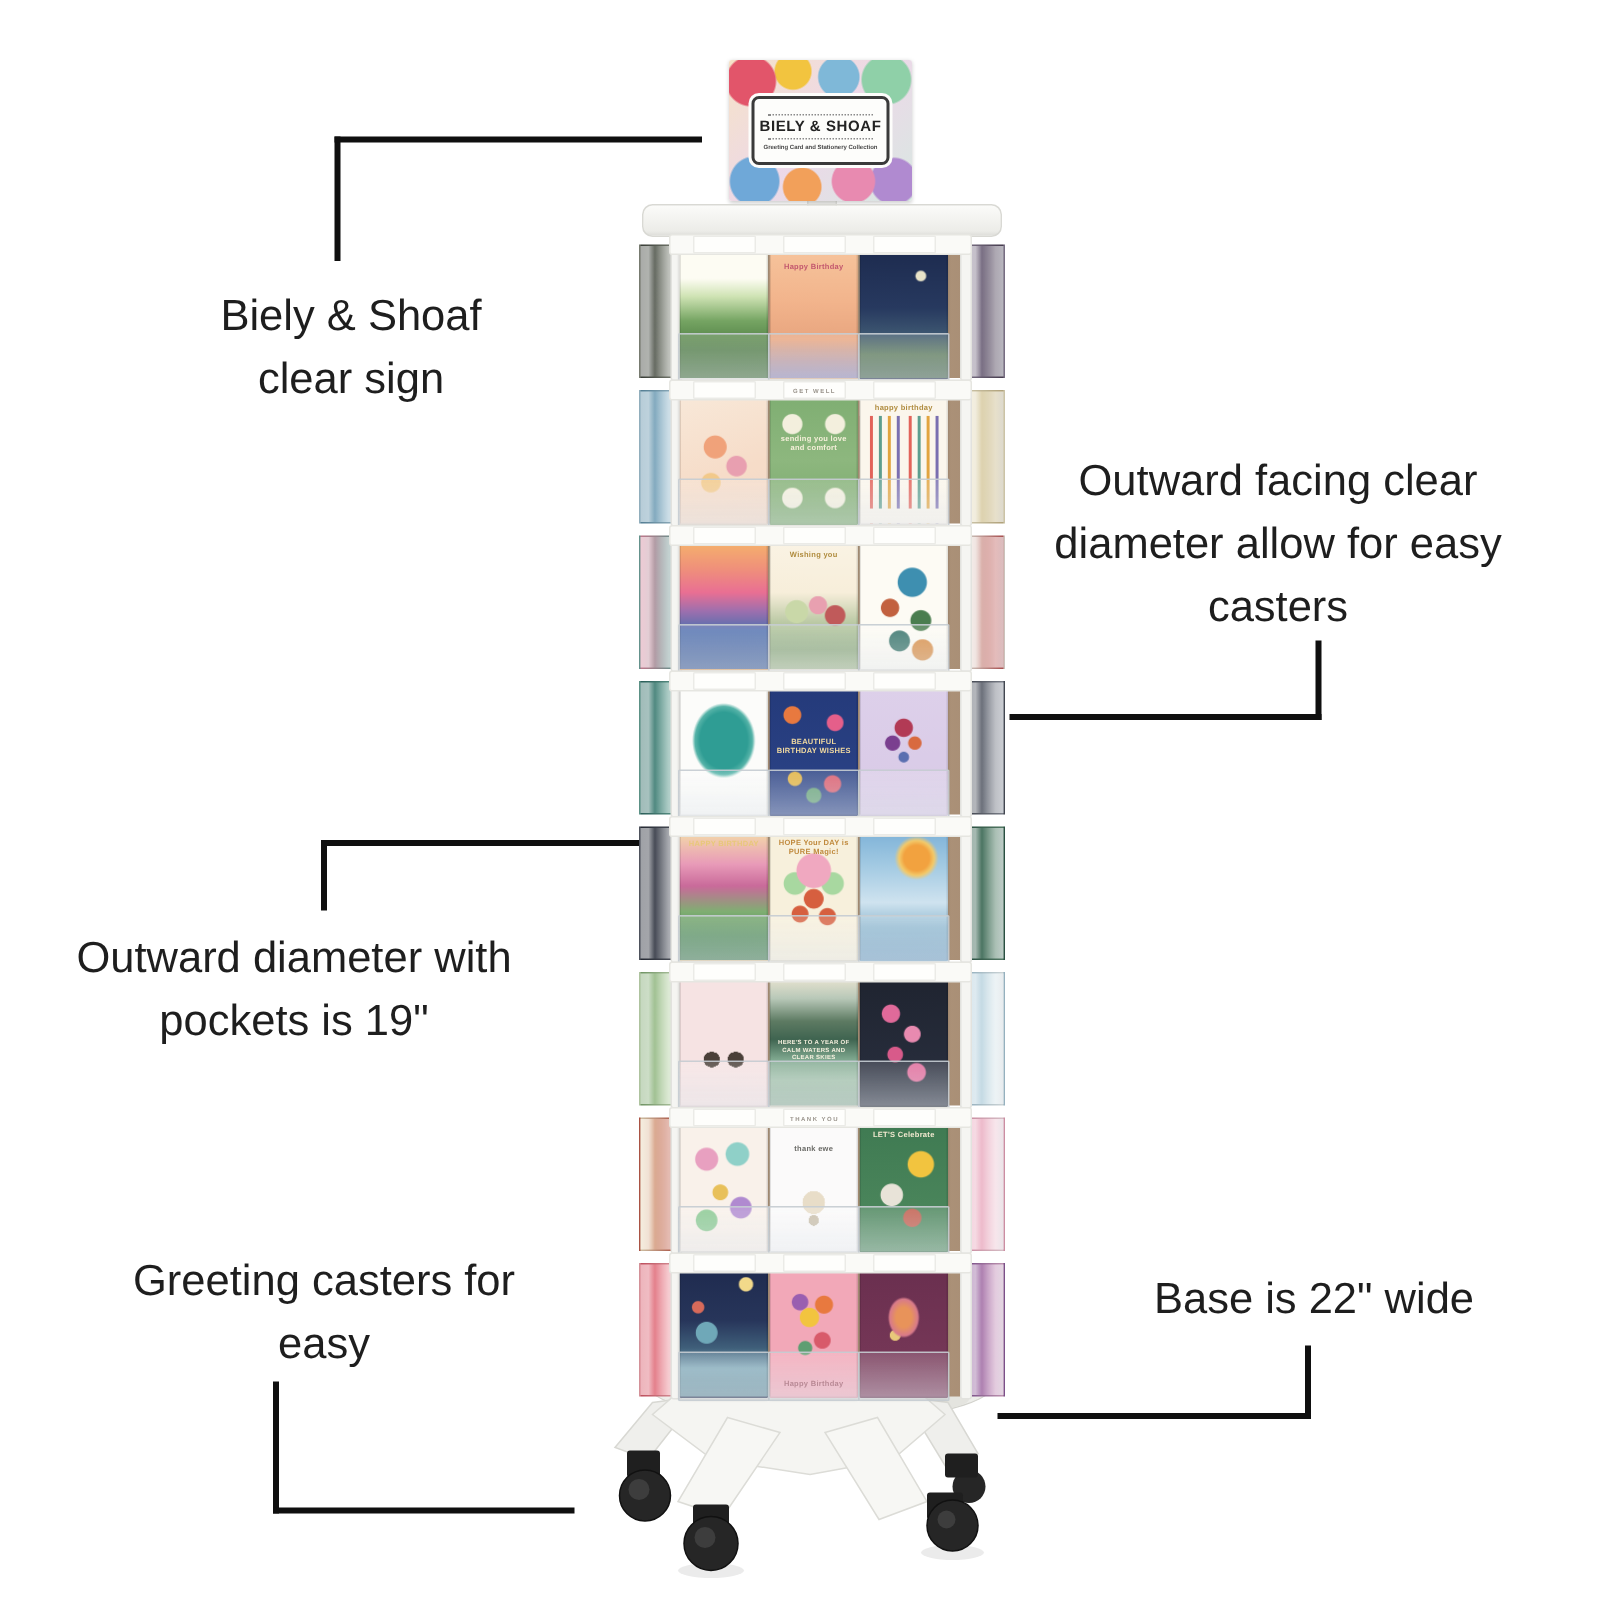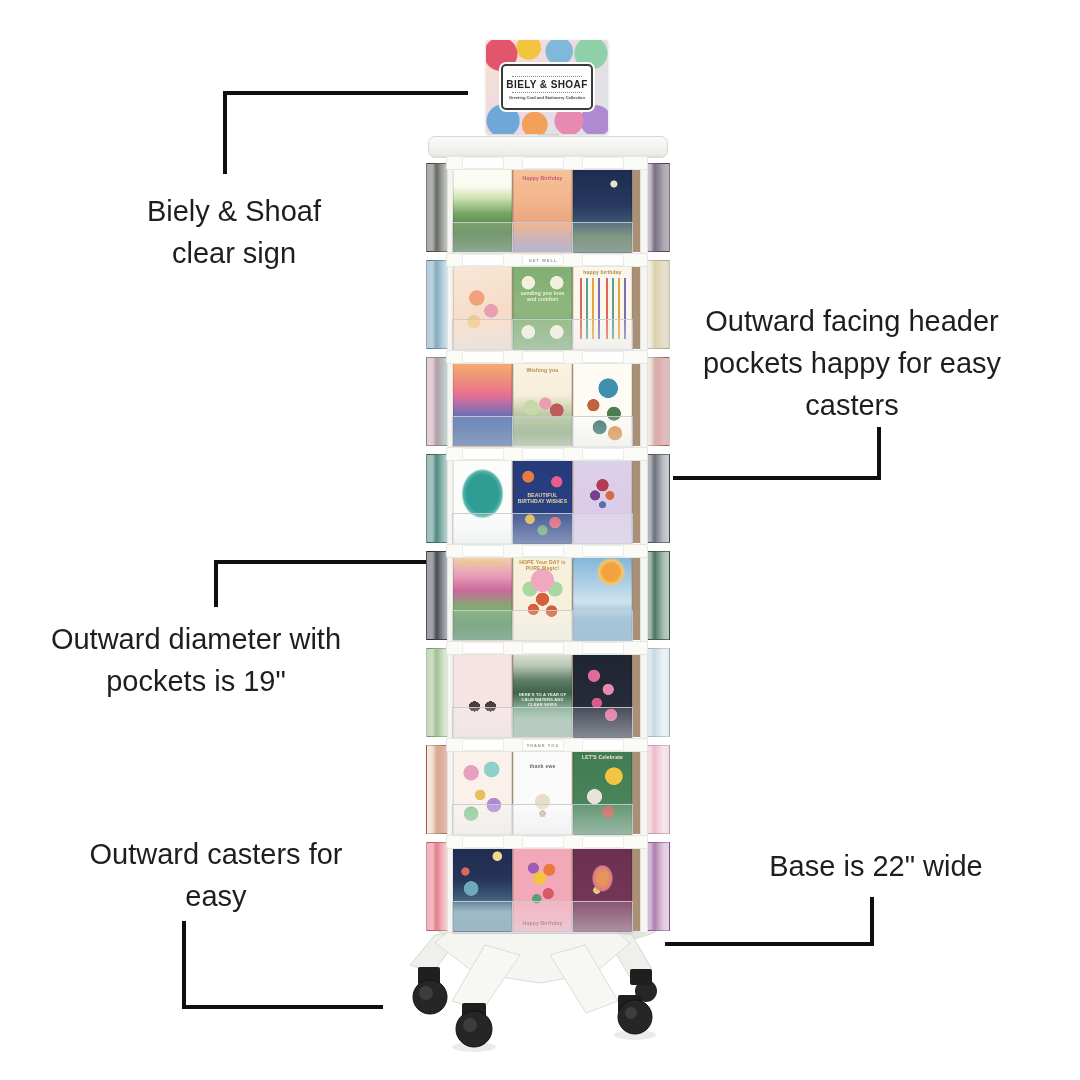--- a/index.html
+++ b/index.html
@@ -58,30 +58,30 @@
 </head>
 <body>
 
 <div id="canvas">
 
   <div class="callout" style="left:84px;top:190px;width:300px;">
     <div>Biely &amp; Shoaf</div>
     <div>clear sign</div>
   </div>
   <div class="callout" style="left:697px;top:300px;width:310px;">
-    <div>Outward facing header</div>
-    <div>pockets happy for easy</div>
+    <div>Outward facing clear</div>
+    <div>diameter allow for easy</div>
     <div>casters</div>
   </div>
   <div class="callout" style="left:41px;top:618px;width:310px;">
     <div>Outward diameter with</div>
     <div>pockets is 19"</div>
   </div>
   <div class="callout" style="left:61px;top:833px;width:310px;">
-    <div>Outward casters for easy</div>
+    <div>Greeting casters for easy</div>
   </div>
   <div class="callout" style="left:721px;top:845px;width:310px;">
     <div>Base is 22" wide</div>
   </div>
 
   <div class="cl" style="left:223px;top:91px;width:4px;height:83px;"></div>
   <div class="cl" style="left:223px;top:91px;width:245px;height:4px;"></div>
   <div class="cl" style="left:877px;top:427px;width:4px;height:53px;"></div>
   <div class="cl" style="left:673px;top:476px;width:208px;height:4px;"></div>
   <div class="cl" style="left:214px;top:560px;width:219px;height:4px;"></div>

